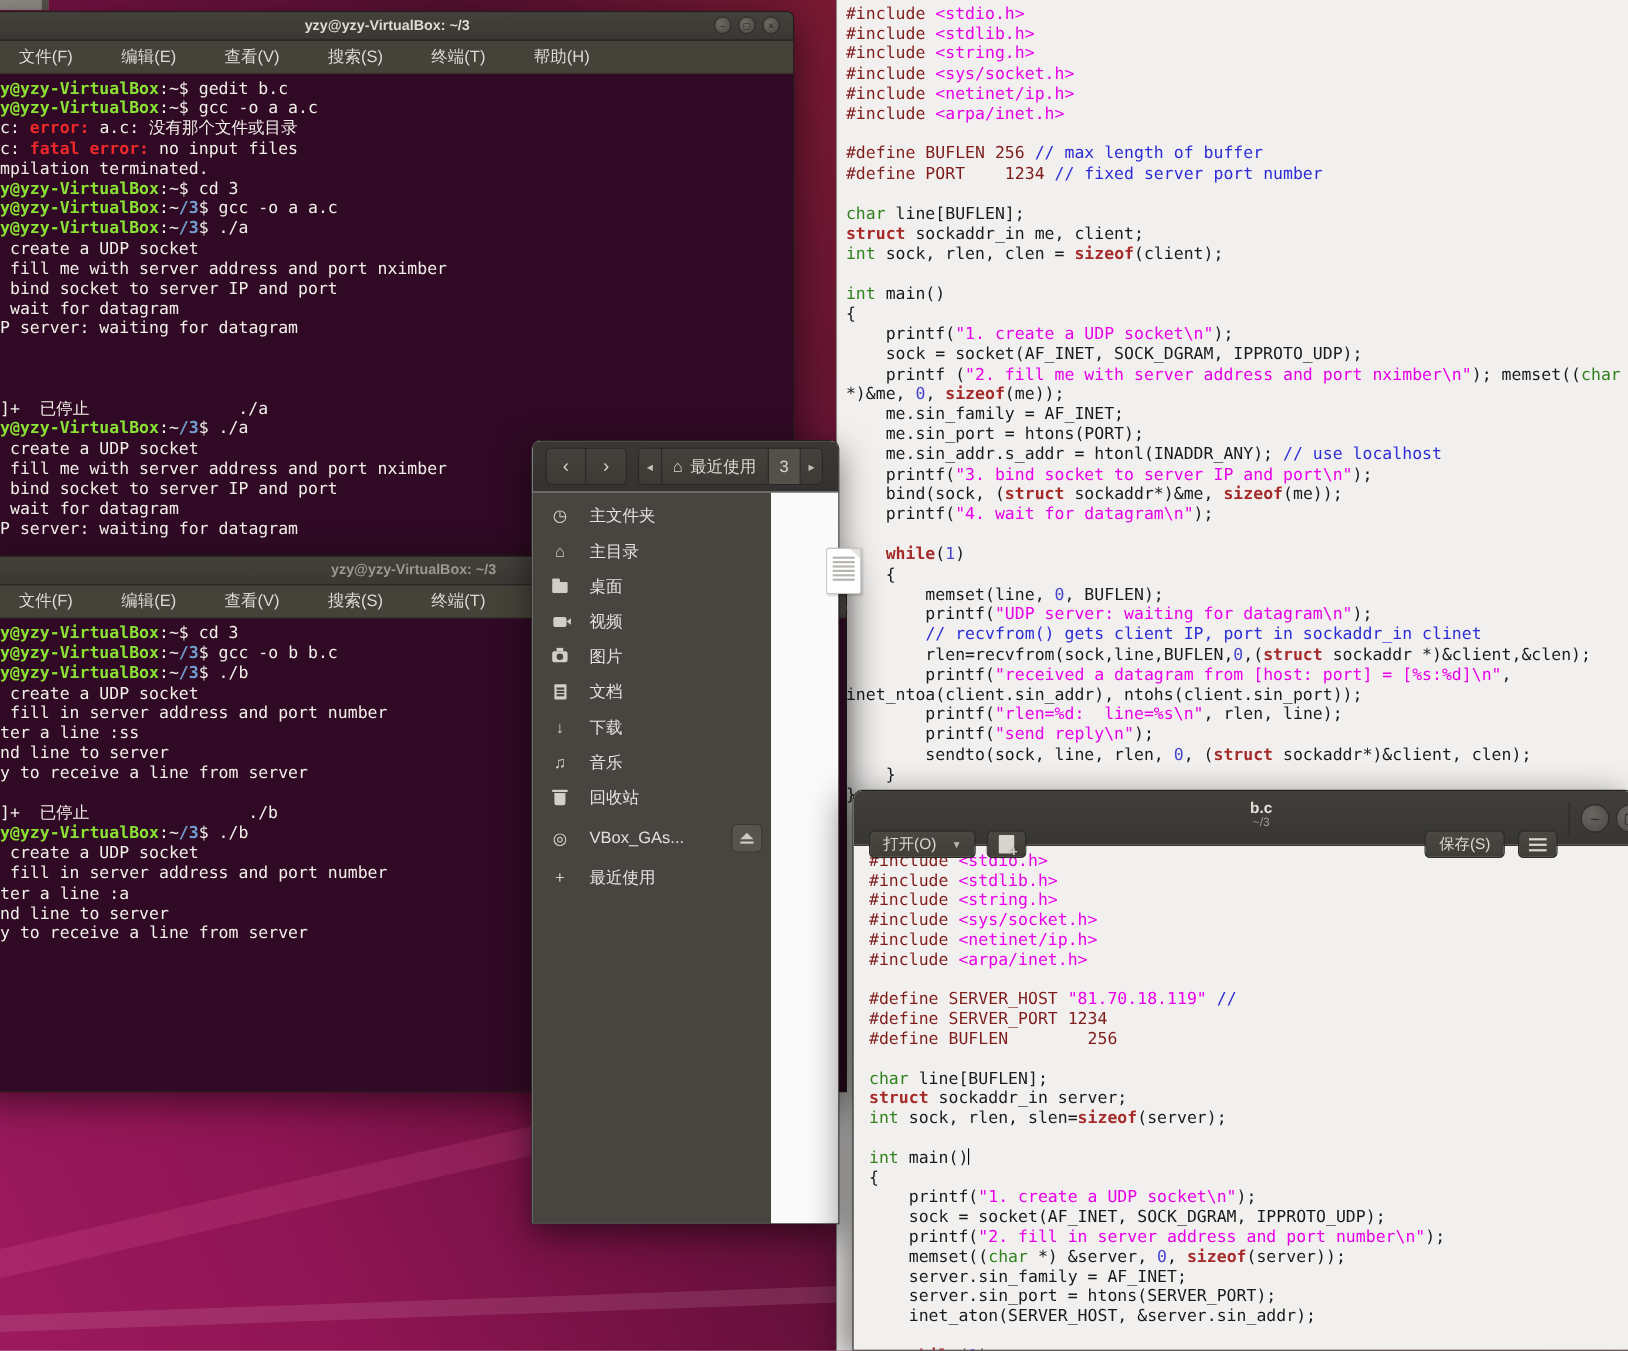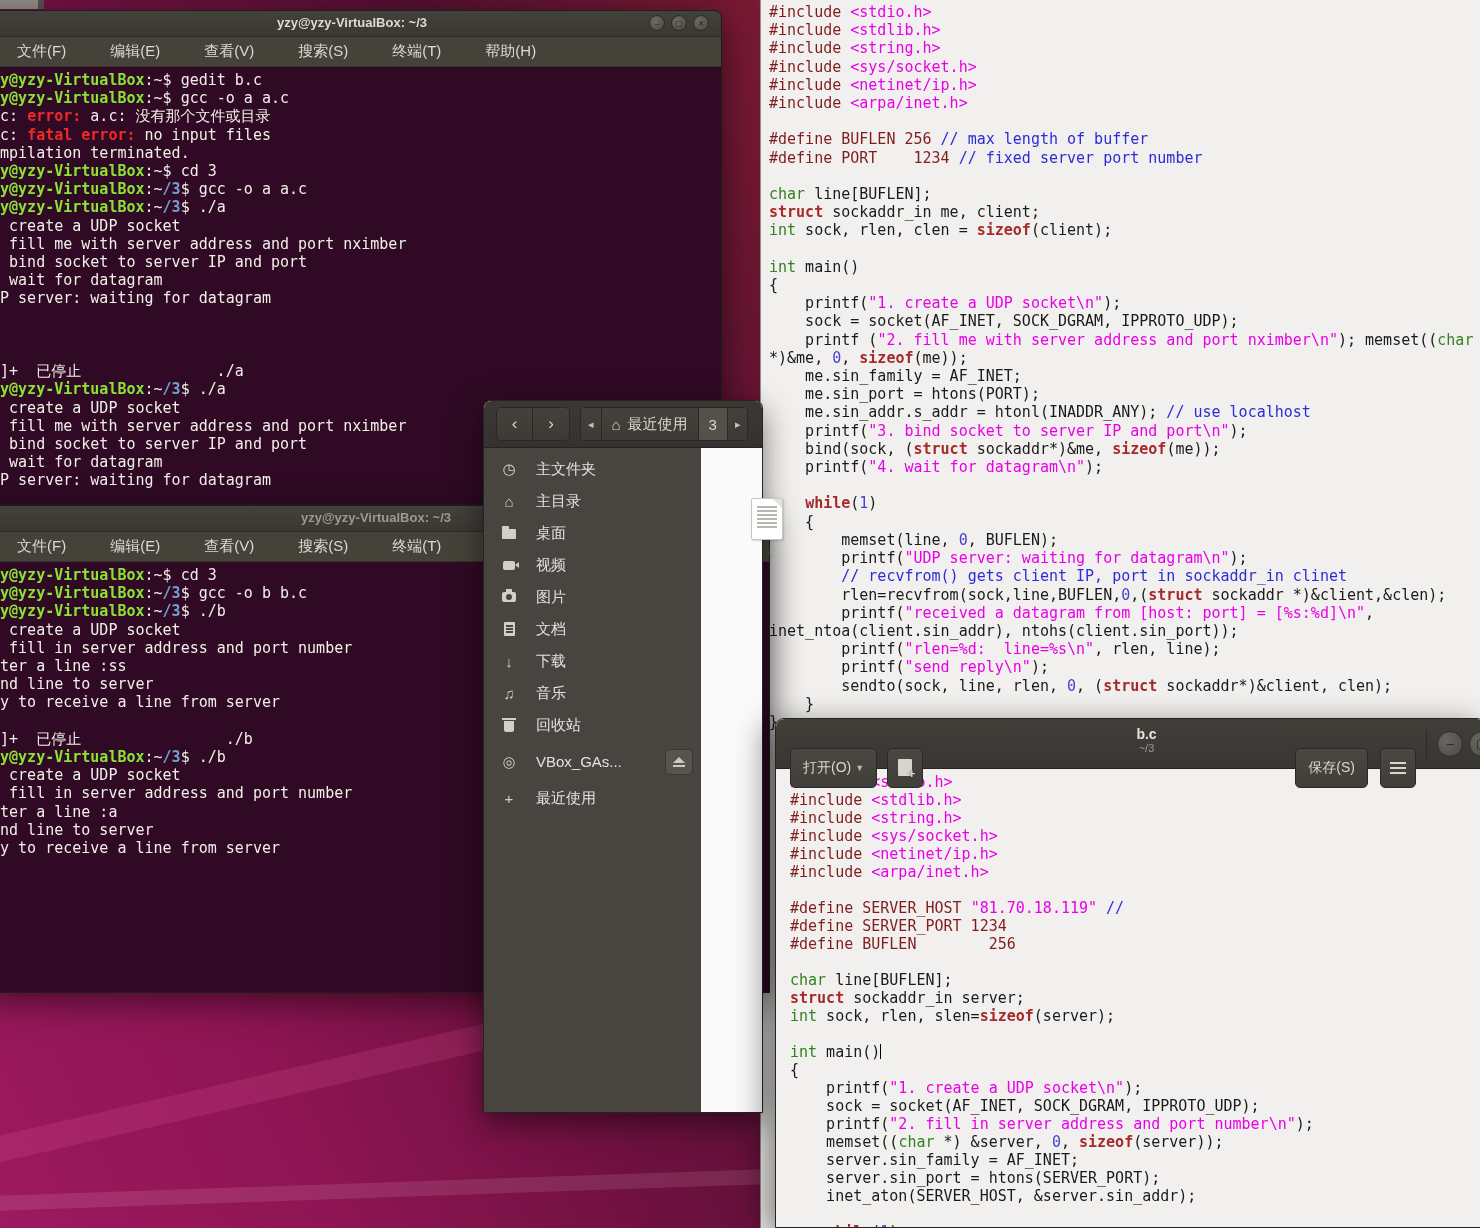--- a/index.html
+++ b/index.html
@@ -38,21 +38,21 @@
   .pp { color:#7f1d1d; }
   .st { color:#e800e8; }
   .co { color:#2c2cd6; }
   .kw { color:#a52a2a; font-weight:bold; }
   .ty { color:#31821f; font-weight:normal;text-align:center; }
   .nu { color:#4545cc; }
   .caret { display:inline-block; width:1px; height:15px; background:#000; vertical-align:-2px; }
 
   #editor-front { position:absolute; left:775px; top:718px; width:711px; height:510px; border-radius:9px 9px 0 0; background:#f2f0ee; box-shadow:-10px 6px 30px rgba(0,0,0,.45); overflow:hidden; border:1px solid #262420; }
   .headerbar { height:50px; background:linear-gradient(#413f3a,#383632); border-bottom:1px solid #262421; position:relative; display:flex; align-items:center; padding:0 10px 0 14px; border-radius:8px 8px 0 0; }
-  .hbtn { background:linear-gradient(#4a4843,#403e39); border:1px solid #2b2a26; border-radius:5px; color:#dad7d1; font-size:14px; height:40px; padding:0 12px; display:inline-flex; align-items:center; gap:4px; font-family:inherit;margin-top:48px; }
+  .hbtn { background:linear-gradient(#4a4843,#403e39); border:1px solid #2b2a26; border-radius:5px; color:#dad7d1; font-size:14px; height:25px; padding:0 12px; display:inline-flex; align-items:center; gap:14px; font-family:inherit;margin-top:48px; }
   .hbtn.icon-btn { width:36px; justify-content:center; padding:0; }
   .hb-caret { font-size:9px; color:#bcb9b3; }
   .hb-title { position:absolute; left:50%; top:7px; transform:translateX(-50%); text-align:center;margin-left:16px; }
   .hb-title .t1 { font-size:14px; font-weight:bold; color:#e6e3dd; }
   .hb-title .t2 { font-size:11px; color:#9f9c96; }
   .hb-spacer { flex:1; }
   .hb-sep { width:1px; height:30px; background:#2c2a26; margin:0 10px; }
   .wbtn { width:26px; height:26px; border-radius:50%; background:radial-gradient(circle at 35% 35%,#6a6762,#4b4944); border:1px solid #2e2c29; color:#252420; font-size:13px; display:inline-flex; align-items:center; justify-content:center; flex:none; }
   .wbtn.max { margin-right:-20px; margin-left:6px; }
   .newdoc-glyph { position:relative; width:14px; height:17px; background:#d8d5cf; border-radius:1px; }

